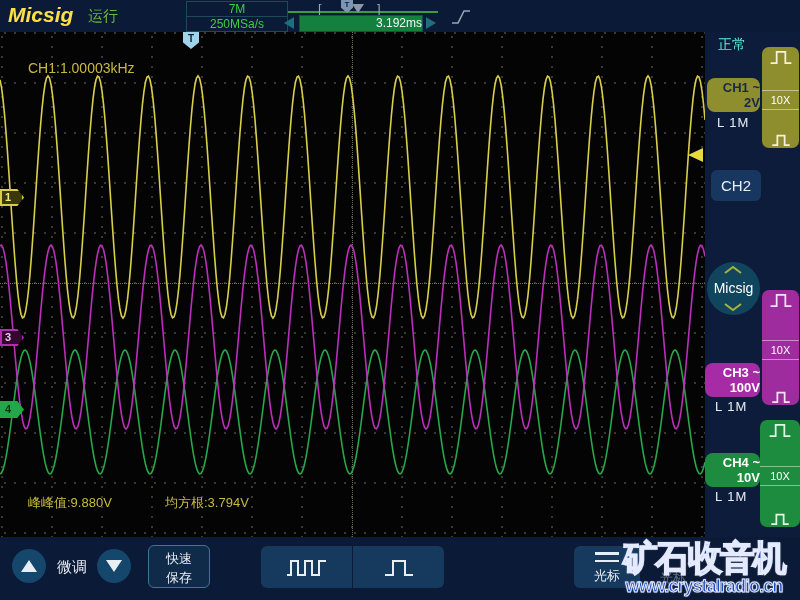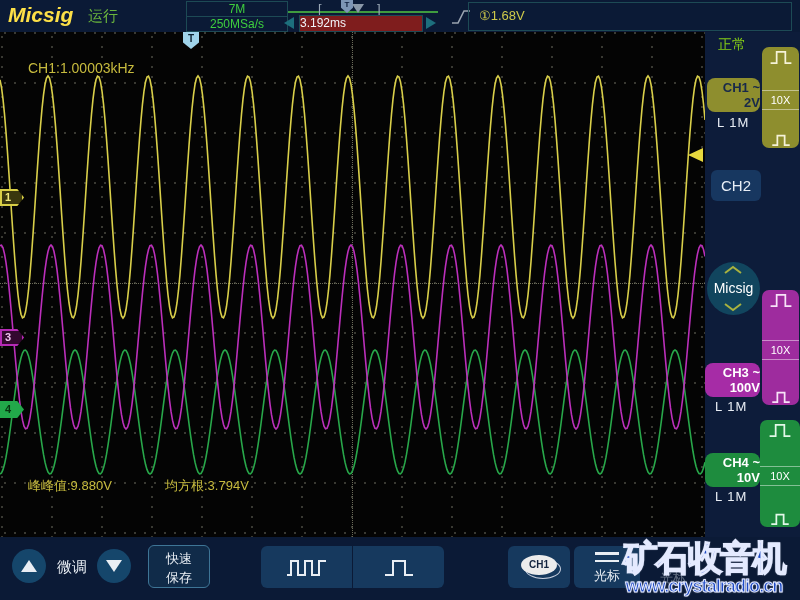--- a/index.html
+++ b/index.html
@@ -16,55 +16,55 @@
                  font-size:12px;color:#3ecf3e;}
   .samplebox div:first-child{border-bottom:1px solid #1d4a55;}
   .tl-line{position:absolute;left:288px;top:11px;width:150px;height:2px;background:#3f9b3f;}
   .tl-bracket{position:absolute;top:1px;font-size:13px;color:#9aa8b6;}
   .tl-shield{position:absolute;left:341px;top:0px;width:12px;height:13px;background:#7d95b5;
              clip-path:polygon(0 0,100% 0,100% 60%,50% 100%,0 60%);
              font-size:8px;font-weight:bold;color:#0c1c3c;text-align:center;line-height:10px;}
   .tl-tri{position:absolute;left:352px;top:4px;width:0;height:0;
           border-left:6px solid transparent;border-right:6px solid transparent;border-top:9px solid #8a98a8;}
   .timebox{position:absolute;left:299px;top:15px;width:122px;height:15px;border:1px solid #1d4a55;
-           background:#7f1d1d;color:#f2f5fa;font-size:12px;text-align:left;line-height:15px;}
+           background:#15803d;color:#f2f5fa;font-size:12px;text-align:right;line-height:15px;}
   .arrow-l{position:absolute;left:284px;top:17px;width:0;height:0;
            border-top:6px solid transparent;border-bottom:6px solid transparent;border-right:10px solid #1d6f7d;}
   .arrow-r{position:absolute;left:426px;top:17px;width:0;height:0;
            border-top:6px solid transparent;border-bottom:6px solid transparent;border-left:10px solid #1d6f7d;}
   .slopeicon{position:absolute;left:450px;top:6px;}
   .trigbox{position:absolute;left:468px;top:2px;width:322px;height:27px;border:1px solid #1d4a55;}
   .trigbox span{position:absolute;left:10px;top:5px;font-size:13px;color:#cfca4a;}
   
   #display{position:absolute;left:0;top:32px;width:705px;height:505px;background:#040404;
     background-image:
       radial-gradient(circle, rgba(210,210,185,0.26) 0.8px, transparent 1.3px),
       radial-gradient(circle, rgba(210,210,185,0.26) 0.8px, transparent 1.3px);
     background-size:10px 50px, 50px 10px;
     background-position:0px 26px, -23px 0px;}
   .centerline-h{position:absolute;left:0;top:251px;width:705px;border-top:1px dotted #6a6a58;}
   .centerline-v{position:absolute;left:352px;top:0;height:505px;border-left:1px dotted #6a6a58;}
   #wavesvg{position:absolute;left:0;top:0;}
   .freqlabel{position:absolute;left:28px;top:28px;font-size:14px;color:#c7bb3e;}
-  .meas{position:absolute;top:445px;font-size:13px;color:#c7bb3e;}
+  .meas{position:absolute;top:462px;font-size:13px;color:#c7bb3e;}
   .meas.vpp{left:28px;} .meas.rms{left:165px;}
   .tshield{position:absolute;left:183px;top:0px;width:16px;height:17px;background:#9fd3ea;
            clip-path:polygon(0 0,100% 0,100% 62%,50% 100%,0 62%);
            font-size:10px;font-weight:bold;color:#0c2030;text-align:center;line-height:13px;}
   .trigarrow{position:absolute;left:688px;top:116px;width:15px;height:14px;background:#e7d83e;
              clip-path:polygon(100% 0,100% 100%,0 50%);}
   .flag{position:absolute;left:0;width:24px;height:17px;font-size:11px;font-weight:bold;
         text-align:left;line-height:16px;padding-left:5px;box-sizing:border-box;
         clip-path:polygon(0 0,72% 0,100% 50%,72% 100%,0 100%);}
   .flag1{top:157px;background:#3a370e;box-shadow:inset 0 0 0 2px #d8ce46;color:#efe87a;}
   .flag3{top:297px;background:#33082f;box-shadow:inset 0 0 0 2px #b62ab6;color:#efc2ef;}
   .flag4{top:369px;background:#22a84a;color:#06340f;}
   
   #sidebar{position:absolute;left:705px;top:32px;width:95px;height:505px;background:#0d1c3a;}
-  .normal{position:absolute;left:13px;top:4px;font-size:14px;color:#84cc16;}
+  .normal{position:absolute;left:13px;top:4px;font-size:14px;color:#5eead4;}
   .probe{position:absolute;border-radius:7px;display:flex;flex-direction:column;align-items:center;justify-content:space-between;padding:0 0;box-sizing:border-box;}
   .probe .x10{font-size:11px;color:#fff;width:100%;text-align:center;
               border-top:1px solid rgba(255,255,255,.45);border-bottom:1px solid rgba(255,255,255,.45);padding:3px 0;}
   .probe-ch1{left:57px;top:15px;width:37px;height:101px;background:#8e8e2e;}
   .probe-ch3{left:57px;top:258px;width:37px;height:115px;background:#9e2c9e;}
   .probe-ch4{left:55px;top:388px;width:40px;height:107px;background:#1e8c3e;}
   .chbtn{position:absolute;border-radius:8px;text-align:right;font-weight:bold;font-size:13px;line-height:15px;padding-top:2px;box-sizing:border-box;}
   .ch1btn{left:2px;top:46px;width:53px;height:34px;background:#8e8e2e;color:#18294a;}
   .ch3btn{left:0px;top:331px;width:55px;height:34px;background:#a62ca6;color:#fff;}
   .ch4btn{left:0px;top:421px;width:55px;height:34px;background:#1e8c3e;color:#fff;}
@@ -125,23 +125,20 @@
     <div class="tl-shield">T</div>
     <div class="tl-tri"></div>
     <div class="arrow-l"></div>
     <div class="timebox">3.192ms</div>
     <div class="arrow-r"></div>
     <div class="slopeicon">
       <svg width="22" height="22" viewBox="0 0 22 22">
           <path d="M2 17 H8 L14 5 H20" fill="none" stroke="#9aa4b0" stroke-width="1.6"></path>
         </svg>
     </div>
-    <div class="trigbox">
-      <span>①1.68V</span>
-    </div>
   </div>
 
   <div id="display">
     <div class="centerline-h"></div>
     <div class="centerline-v"></div>
     <svg id="wavesvg" width="705" height="505" viewBox="0 0 705 505">
         <polyline points="0.0,442.0 1.5,440.9 3.0,437.6 4.5,432.3 6.0,425.2 7.5,416.4 9.0,406.4 10.5,395.4 12.0,383.9 13.5,372.2 15.0,360.8 16.5,350.1 18.0,340.5 19.5,332.2 21.0,325.7 22.5,321.0 24.0,318.5 25.5,318.1 27.0,319.9 28.5,323.9 30.0,329.8 31.5,337.6 33.0,346.8 34.5,357.2 36.0,368.4 37.5,380.0 39.0,391.6 40.5,402.8 42.0,413.2 43.5,422.4 45.0,430.2 46.5,436.1 48.0,440.1 49.5,441.9 51.0,441.5 52.5,439.0 54.0,434.3 55.5,427.8 57.0,419.5 58.5,409.9 60.0,399.2 61.5,387.8 63.0,376.1 64.5,364.6 66.0,353.6 67.5,343.6 69.0,334.8 70.5,327.7 72.0,322.4 73.5,319.1 75.0,318.0 76.5,319.1 78.0,322.4 79.5,327.7 81.0,334.8 82.5,343.6 84.0,353.6 85.5,364.6 87.0,376.1 88.5,387.8 90.0,399.2 91.5,409.9 93.0,419.5 94.5,427.8 96.0,434.3 97.5,439.0 99.0,441.5 100.5,441.9 102.0,440.1 103.5,436.1 105.0,430.2 106.5,422.4 108.0,413.2 109.5,402.8 111.0,391.6 112.5,380.0 114.0,368.4 115.5,357.2 117.0,346.8 118.5,337.6 120.0,329.8 121.5,323.9 123.0,319.9 124.5,318.1 126.0,318.5 127.5,321.0 129.0,325.7 130.5,332.2 132.0,340.5 133.5,350.1 135.0,360.8 136.5,372.2 138.0,383.9 139.5,395.4 141.0,406.4 142.5,416.4 144.0,425.2 145.5,432.3 147.0,437.6 148.5,440.9 150.0,442.0 151.5,440.9 153.0,437.6 154.5,432.3 156.0,425.2 157.5,416.4 159.0,406.4 160.5,395.4 162.0,383.9 163.5,372.2 165.0,360.8 166.5,350.1 168.0,340.5 169.5,332.2 171.0,325.7 172.5,321.0 174.0,318.5 175.5,318.1 177.0,319.9 178.5,323.9 180.0,329.8 181.5,337.6 183.0,346.8 184.5,357.2 186.0,368.4 187.5,380.0 189.0,391.6 190.5,402.8 192.0,413.2 193.5,422.4 195.0,430.2 196.5,436.1 198.0,440.1 199.5,441.9 201.0,441.5 202.5,439.0 204.0,434.3 205.5,427.8 207.0,419.5 208.5,409.9 210.0,399.2 211.5,387.8 213.0,376.1 214.5,364.6 216.0,353.6 217.5,343.6 219.0,334.8 220.5,327.7 222.0,322.4 223.5,319.1 225.0,318.0 226.5,319.1 228.0,322.4 229.5,327.7 231.0,334.8 232.5,343.6 234.0,353.6 235.5,364.6 237.0,376.1 238.5,387.8 240.0,399.2 241.5,409.9 243.0,419.5 244.5,427.8 246.0,434.3 247.5,439.0 249.0,441.5 250.5,441.9 252.0,440.1 253.5,436.1 255.0,430.2 256.5,422.4 258.0,413.2 259.5,402.8 261.0,391.6 262.5,380.0 264.0,368.4 265.5,357.2 267.0,346.8 268.5,337.6 270.0,329.8 271.5,323.9 273.0,319.9 274.5,318.1 276.0,318.5 277.5,321.0 279.0,325.7 280.5,332.2 282.0,340.5 283.5,350.1 285.0,360.8 286.5,372.2 288.0,383.9 289.5,395.4 291.0,406.4 292.5,416.4 294.0,425.2 295.5,432.3 297.0,437.6 298.5,440.9 300.0,442.0 301.5,440.9 303.0,437.6 304.5,432.3 306.0,425.2 307.5,416.4 309.0,406.4 310.5,395.4 312.0,383.9 313.5,372.2 315.0,360.8 316.5,350.1 318.0,340.5 319.5,332.2 321.0,325.7 322.5,321.0 324.0,318.5 325.5,318.1 327.0,319.9 328.5,323.9 330.0,329.8 331.5,337.6 333.0,346.8 334.5,357.2 336.0,368.4 337.5,380.0 339.0,391.6 340.5,402.8 342.0,413.2 343.5,422.4 345.0,430.2 346.5,436.1 348.0,440.1 349.5,441.9 351.0,441.5 352.5,439.0 354.0,434.3 355.5,427.8 357.0,419.5 358.5,409.9 360.0,399.2 361.5,387.8 363.0,376.1 364.5,364.6 366.0,353.6 367.5,343.6 369.0,334.8 370.5,327.7 372.0,322.4 373.5,319.1 375.0,318.0 376.5,319.1 378.0,322.4 379.5,327.7 381.0,334.8 382.5,343.6 384.0,353.6 385.5,364.6 387.0,376.1 388.5,387.8 390.0,399.2 391.5,409.9 393.0,419.5 394.5,427.8 396.0,434.3 397.5,439.0 399.0,441.5 400.5,441.9 402.0,440.1 403.5,436.1 405.0,430.2 406.5,422.4 408.0,413.2 409.5,402.8 411.0,391.6 412.5,380.0 414.0,368.4 415.5,357.2 417.0,346.8 418.5,337.6 420.0,329.8 421.5,323.9 423.0,319.9 424.5,318.1 426.0,318.5 427.5,321.0 429.0,325.7 430.5,332.2 432.0,340.5 433.5,350.1 435.0,360.8 436.5,372.2 438.0,383.9 439.5,395.4 441.0,406.4 442.5,416.4 444.0,425.2 445.5,432.3 447.0,437.6 448.5,440.9 450.0,442.0 451.5,440.9 453.0,437.6 454.5,432.3 456.0,425.2 457.5,416.4 459.0,406.4 460.5,395.4 462.0,383.9 463.5,372.2 465.0,360.8 466.5,350.1 468.0,340.5 469.5,332.2 471.0,325.7 472.5,321.0 474.0,318.5 475.5,318.1 477.0,319.9 478.5,323.9 480.0,329.8 481.5,337.6 483.0,346.8 484.5,357.2 486.0,368.4 487.5,380.0 489.0,391.6 490.5,402.8 492.0,413.2 493.5,422.4 495.0,430.2 496.5,436.1 498.0,440.1 499.5,441.9 501.0,441.5 502.5,439.0 504.0,434.3 505.5,427.8 507.0,419.5 508.5,409.9 510.0,399.2 511.5,387.8 513.0,376.1 514.5,364.6 516.0,353.6 517.5,343.6 519.0,334.8 520.5,327.7 522.0,322.4 523.5,319.1 525.0,318.0 526.5,319.1 528.0,322.4 529.5,327.7 531.0,334.8 532.5,343.6 534.0,353.6 535.5,364.6 537.0,376.1 538.5,387.8 540.0,399.2 541.5,409.9 543.0,419.5 544.5,427.8 546.0,434.3 547.5,439.0 549.0,441.5 550.5,441.9 552.0,440.1 553.5,436.1 555.0,430.2 556.5,422.4 558.0,413.2 559.5,402.8 561.0,391.6 562.5,380.0 564.0,368.4 565.5,357.2 567.0,346.8 568.5,337.6 570.0,329.8 571.5,323.9 573.0,319.9 574.5,318.1 576.0,318.5 577.5,321.0 579.0,325.7 580.5,332.2 582.0,340.5 583.5,350.1 585.0,360.8 586.5,372.2 588.0,383.9 589.5,395.4 591.0,406.4 592.5,416.4 594.0,425.2 595.5,432.3 597.0,437.6 598.5,440.9 600.0,442.0 601.5,440.9 603.0,437.6 604.5,432.3 606.0,425.2 607.5,416.4 609.0,406.4 610.5,395.4 612.0,383.9 613.5,372.2 615.0,360.8 616.5,350.1 618.0,340.5 619.5,332.2 621.0,325.7 622.5,321.0 624.0,318.5 625.5,318.1 627.0,319.9 628.5,323.9 630.0,329.8 631.5,337.6 633.0,346.8 634.5,357.2 636.0,368.4 637.5,380.0 639.0,391.6 640.5,402.8 642.0,413.2 643.5,422.4 645.0,430.2 646.5,436.1 648.0,440.1 649.5,441.9 651.0,441.5 652.5,439.0 654.0,434.3 655.5,427.8 657.0,419.5 658.5,409.9 660.0,399.2 661.5,387.8 663.0,376.1 664.5,364.6 666.0,353.6 667.5,343.6 669.0,334.8 670.5,327.7 672.0,322.4 673.5,319.1 675.0,318.0 676.5,319.1 678.0,322.4 679.5,327.7 681.0,334.8 682.5,343.6 684.0,353.6 685.5,364.6 687.0,376.1 688.5,387.8 690.0,399.2 691.5,409.9 693.0,419.5 694.5,427.8 696.0,434.3 697.5,439.0 699.0,441.5 700.5,441.9 702.0,440.1 703.5,436.1 705.0,430.2" fill="none" stroke="#28a74a" stroke-width="1.6"></polyline>
         <polyline points="0.0,213.7 1.5,213.2 3.0,215.9 4.5,221.8 6.0,230.6 7.5,242.0 9.0,255.7 10.5,271.1 12.0,287.8 13.5,305.0 15.0,322.2 16.5,338.9 18.0,354.3 19.5,368.0 21.0,379.4 22.5,388.2 24.0,394.1 25.5,396.8 27.0,396.3 28.5,392.5 30.0,385.6 31.5,375.9 33.0,363.6 34.5,349.3 36.0,333.4 37.5,316.5 39.0,299.2 40.5,282.1 42.0,265.8 43.5,250.9 45.0,237.9 46.5,227.3 48.0,219.5 49.5,214.6 51.0,213.0 52.5,214.6 54.0,219.5 55.5,227.3 57.0,237.9 58.5,250.9 60.0,265.8 61.5,282.1 63.0,299.2 64.5,316.5 66.0,333.4 67.5,349.3 69.0,363.6 70.5,375.9 72.0,385.6 73.5,392.5 75.0,396.3 76.5,396.8 78.0,394.1 79.5,388.2 81.0,379.4 82.5,368.0 84.0,354.3 85.5,338.9 87.0,322.2 88.5,305.0 90.0,287.8 91.5,271.1 93.0,255.7 94.5,242.0 96.0,230.6 97.5,221.8 99.0,215.9 100.5,213.2 102.0,213.7 103.5,217.5 105.0,224.4 106.5,234.1 108.0,246.4 109.5,260.7 111.0,276.6 112.5,293.5 114.0,310.8 115.5,327.9 117.0,344.2 118.5,359.1 120.0,372.1 121.5,382.7 123.0,390.5 124.5,395.4 126.0,397.0 127.5,395.4 129.0,390.5 130.5,382.7 132.0,372.1 133.5,359.1 135.0,344.2 136.5,327.9 138.0,310.8 139.5,293.5 141.0,276.6 142.5,260.7 144.0,246.4 145.5,234.1 147.0,224.4 148.5,217.5 150.0,213.7 151.5,213.2 153.0,215.9 154.5,221.8 156.0,230.6 157.5,242.0 159.0,255.7 160.5,271.1 162.0,287.8 163.5,305.0 165.0,322.2 166.5,338.9 168.0,354.3 169.5,368.0 171.0,379.4 172.5,388.2 174.0,394.1 175.5,396.8 177.0,396.3 178.5,392.5 180.0,385.6 181.5,375.9 183.0,363.6 184.5,349.3 186.0,333.4 187.5,316.5 189.0,299.2 190.5,282.1 192.0,265.8 193.5,250.9 195.0,237.9 196.5,227.3 198.0,219.5 199.5,214.6 201.0,213.0 202.5,214.6 204.0,219.5 205.5,227.3 207.0,237.9 208.5,250.9 210.0,265.8 211.5,282.1 213.0,299.2 214.5,316.5 216.0,333.4 217.5,349.3 219.0,363.6 220.5,375.9 222.0,385.6 223.5,392.5 225.0,396.3 226.5,396.8 228.0,394.1 229.5,388.2 231.0,379.4 232.5,368.0 234.0,354.3 235.5,338.9 237.0,322.2 238.5,305.0 240.0,287.8 241.5,271.1 243.0,255.7 244.5,242.0 246.0,230.6 247.5,221.8 249.0,215.9 250.5,213.2 252.0,213.7 253.5,217.5 255.0,224.4 256.5,234.1 258.0,246.4 259.5,260.7 261.0,276.6 262.5,293.5 264.0,310.8 265.5,327.9 267.0,344.2 268.5,359.1 270.0,372.1 271.5,382.7 273.0,390.5 274.5,395.4 276.0,397.0 277.5,395.4 279.0,390.5 280.5,382.7 282.0,372.1 283.5,359.1 285.0,344.2 286.5,327.9 288.0,310.8 289.5,293.5 291.0,276.6 292.5,260.7 294.0,246.4 295.5,234.1 297.0,224.4 298.5,217.5 300.0,213.7 301.5,213.2 303.0,215.9 304.5,221.8 306.0,230.6 307.5,242.0 309.0,255.7 310.5,271.1 312.0,287.8 313.5,305.0 315.0,322.2 316.5,338.9 318.0,354.3 319.5,368.0 321.0,379.4 322.5,388.2 324.0,394.1 325.5,396.8 327.0,396.3 328.5,392.5 330.0,385.6 331.5,375.9 333.0,363.6 334.5,349.3 336.0,333.4 337.5,316.5 339.0,299.2 340.5,282.1 342.0,265.8 343.5,250.9 345.0,237.9 346.5,227.3 348.0,219.5 349.5,214.6 351.0,213.0 352.5,214.6 354.0,219.5 355.5,227.3 357.0,237.9 358.5,250.9 360.0,265.8 361.5,282.1 363.0,299.2 364.5,316.5 366.0,333.4 367.5,349.3 369.0,363.6 370.5,375.9 372.0,385.6 373.5,392.5 375.0,396.3 376.5,396.8 378.0,394.1 379.5,388.2 381.0,379.4 382.5,368.0 384.0,354.3 385.5,338.9 387.0,322.2 388.5,305.0 390.0,287.8 391.5,271.1 393.0,255.7 394.5,242.0 396.0,230.6 397.5,221.8 399.0,215.9 400.5,213.2 402.0,213.7 403.5,217.5 405.0,224.4 406.5,234.1 408.0,246.4 409.5,260.7 411.0,276.6 412.5,293.5 414.0,310.8 415.5,327.9 417.0,344.2 418.5,359.1 420.0,372.1 421.5,382.7 423.0,390.5 424.5,395.4 426.0,397.0 427.5,395.4 429.0,390.5 430.5,382.7 432.0,372.1 433.5,359.1 435.0,344.2 436.5,327.9 438.0,310.8 439.5,293.5 441.0,276.6 442.5,260.7 444.0,246.4 445.5,234.1 447.0,224.4 448.5,217.5 450.0,213.7 451.5,213.2 453.0,215.9 454.5,221.8 456.0,230.6 457.5,242.0 459.0,255.7 460.5,271.1 462.0,287.8 463.5,305.0 465.0,322.2 466.5,338.9 468.0,354.3 469.5,368.0 471.0,379.4 472.5,388.2 474.0,394.1 475.5,396.8 477.0,396.3 478.5,392.5 480.0,385.6 481.5,375.9 483.0,363.6 484.5,349.3 486.0,333.4 487.5,316.5 489.0,299.2 490.5,282.1 492.0,265.8 493.5,250.9 495.0,237.9 496.5,227.3 498.0,219.5 499.5,214.6 501.0,213.0 502.5,214.6 504.0,219.5 505.5,227.3 507.0,237.9 508.5,250.9 510.0,265.8 511.5,282.1 513.0,299.2 514.5,316.5 516.0,333.4 517.5,349.3 519.0,363.6 520.5,375.9 522.0,385.6 523.5,392.5 525.0,396.3 526.5,396.8 528.0,394.1 529.5,388.2 531.0,379.4 532.5,368.0 534.0,354.3 535.5,338.9 537.0,322.2 538.5,305.0 540.0,287.8 541.5,271.1 543.0,255.7 544.5,242.0 546.0,230.6 547.5,221.8 549.0,215.9 550.5,213.2 552.0,213.7 553.5,217.5 555.0,224.4 556.5,234.1 558.0,246.4 559.5,260.7 561.0,276.6 562.5,293.5 564.0,310.8 565.5,327.9 567.0,344.2 568.5,359.1 570.0,372.1 571.5,382.7 573.0,390.5 574.5,395.4 576.0,397.0 577.5,395.4 579.0,390.5 580.5,382.7 582.0,372.1 583.5,359.1 585.0,344.2 586.5,327.9 588.0,310.8 589.5,293.5 591.0,276.6 592.5,260.7 594.0,246.4 595.5,234.1 597.0,224.4 598.5,217.5 600.0,213.7 601.5,213.2 603.0,215.9 604.5,221.8 606.0,230.6 607.5,242.0 609.0,255.7 610.5,271.1 612.0,287.8 613.5,305.0 615.0,322.2 616.5,338.9 618.0,354.3 619.5,368.0 621.0,379.4 622.5,388.2 624.0,394.1 625.5,396.8 627.0,396.3 628.5,392.5 630.0,385.6 631.5,375.9 633.0,363.6 634.5,349.3 636.0,333.4 637.5,316.5 639.0,299.2 640.5,282.1 642.0,265.8 643.5,250.9 645.0,237.9 646.5,227.3 648.0,219.5 649.5,214.6 651.0,213.0 652.5,214.6 654.0,219.5 655.5,227.3 657.0,237.9 658.5,250.9 660.0,265.8 661.5,282.1 663.0,299.2 664.5,316.5 666.0,333.4 667.5,349.3 669.0,363.6 670.5,375.9 672.0,385.6 673.5,392.5 675.0,396.3 676.5,396.8 678.0,394.1 679.5,388.2 681.0,379.4 682.5,368.0 684.0,354.3 685.5,338.9 687.0,322.2 688.5,305.0 690.0,287.8 691.5,271.1 693.0,255.7 694.5,242.0 696.0,230.6 697.5,221.8 699.0,215.9 700.5,213.2 702.0,213.7 703.5,217.5 705.0,224.4" fill="none" stroke="#bb2fbb" stroke-width="1.6"></polyline>
         <polyline points="0.0,47.8 1.5,55.5 3.0,67.1 4.5,82.2 6.0,100.2 7.5,120.5 9.0,142.3 10.5,165.0 12.0,187.7 13.5,209.5 15.0,229.8 16.5,247.8 18.0,262.9 19.5,274.5 21.0,282.2 22.5,285.8 24.0,285.0 25.5,280.1 27.0,271.0 28.5,258.2 30.0,242.1 31.5,223.3 33.0,202.4 34.5,180.2 36.0,157.4 37.5,134.9 39.0,113.5 40.5,93.9 42.0,76.8 43.5,62.8 45.0,52.5 46.5,46.1 48.0,44.0 49.5,46.1 51.0,52.5 52.5,62.8 54.0,76.8 55.5,93.9 57.0,113.5 58.5,134.9 60.0,157.4 61.5,180.2 63.0,202.4 64.5,223.3 66.0,242.1 67.5,258.2 69.0,271.0 70.5,280.1 72.0,285.0 73.5,285.8 75.0,282.2 76.5,274.5 78.0,262.9 79.5,247.8 81.0,229.8 82.5,209.5 84.0,187.7 85.5,165.0 87.0,142.3 88.5,120.5 90.0,100.2 91.5,82.2 93.0,67.1 94.5,55.5 96.0,47.8 97.5,44.2 99.0,45.0 100.5,49.9 102.0,59.0 103.5,71.8 105.0,87.9 106.5,106.7 108.0,127.6 109.5,149.8 111.0,172.6 112.5,195.1 114.0,216.5 115.5,236.1 117.0,253.2 118.5,267.2 120.0,277.5 121.5,283.9 123.0,286.0 124.5,283.9 126.0,277.5 127.5,267.2 129.0,253.2 130.5,236.1 132.0,216.5 133.5,195.1 135.0,172.6 136.5,149.8 138.0,127.6 139.5,106.7 141.0,87.9 142.5,71.8 144.0,59.0 145.5,49.9 147.0,45.0 148.5,44.2 150.0,47.8 151.5,55.5 153.0,67.1 154.5,82.2 156.0,100.2 157.5,120.5 159.0,142.3 160.5,165.0 162.0,187.7 163.5,209.5 165.0,229.8 166.5,247.8 168.0,262.9 169.5,274.5 171.0,282.2 172.5,285.8 174.0,285.0 175.5,280.1 177.0,271.0 178.5,258.2 180.0,242.1 181.5,223.3 183.0,202.4 184.5,180.2 186.0,157.4 187.5,134.9 189.0,113.5 190.5,93.9 192.0,76.8 193.5,62.8 195.0,52.5 196.5,46.1 198.0,44.0 199.5,46.1 201.0,52.5 202.5,62.8 204.0,76.8 205.5,93.9 207.0,113.5 208.5,134.9 210.0,157.4 211.5,180.2 213.0,202.4 214.5,223.3 216.0,242.1 217.5,258.2 219.0,271.0 220.5,280.1 222.0,285.0 223.5,285.8 225.0,282.2 226.5,274.5 228.0,262.9 229.5,247.8 231.0,229.8 232.5,209.5 234.0,187.7 235.5,165.0 237.0,142.3 238.5,120.5 240.0,100.2 241.5,82.2 243.0,67.1 244.5,55.5 246.0,47.8 247.5,44.2 249.0,45.0 250.5,49.9 252.0,59.0 253.5,71.8 255.0,87.9 256.5,106.7 258.0,127.6 259.5,149.8 261.0,172.6 262.5,195.1 264.0,216.5 265.5,236.1 267.0,253.2 268.5,267.2 270.0,277.5 271.5,283.9 273.0,286.0 274.5,283.9 276.0,277.5 277.5,267.2 279.0,253.2 280.5,236.1 282.0,216.5 283.5,195.1 285.0,172.6 286.5,149.8 288.0,127.6 289.5,106.7 291.0,87.9 292.5,71.8 294.0,59.0 295.5,49.9 297.0,45.0 298.5,44.2 300.0,47.8 301.5,55.5 303.0,67.1 304.5,82.2 306.0,100.2 307.5,120.5 309.0,142.3 310.5,165.0 312.0,187.7 313.5,209.5 315.0,229.8 316.5,247.8 318.0,262.9 319.5,274.5 321.0,282.2 322.5,285.8 324.0,285.0 325.5,280.1 327.0,271.0 328.5,258.2 330.0,242.1 331.5,223.3 333.0,202.4 334.5,180.2 336.0,157.4 337.5,134.9 339.0,113.5 340.5,93.9 342.0,76.8 343.5,62.8 345.0,52.5 346.5,46.1 348.0,44.0 349.5,46.1 351.0,52.5 352.5,62.8 354.0,76.8 355.5,93.9 357.0,113.5 358.5,134.9 360.0,157.4 361.5,180.2 363.0,202.4 364.5,223.3 366.0,242.1 367.5,258.2 369.0,271.0 370.5,280.1 372.0,285.0 373.5,285.8 375.0,282.2 376.5,274.5 378.0,262.9 379.5,247.8 381.0,229.8 382.5,209.5 384.0,187.7 385.5,165.0 387.0,142.3 388.5,120.5 390.0,100.2 391.5,82.2 393.0,67.1 394.5,55.5 396.0,47.8 397.5,44.2 399.0,45.0 400.5,49.9 402.0,59.0 403.5,71.8 405.0,87.9 406.5,106.7 408.0,127.6 409.5,149.8 411.0,172.6 412.5,195.1 414.0,216.5 415.5,236.1 417.0,253.2 418.5,267.2 420.0,277.5 421.5,283.9 423.0,286.0 424.5,283.9 426.0,277.5 427.5,267.2 429.0,253.2 430.5,236.1 432.0,216.5 433.5,195.1 435.0,172.6 436.5,149.8 438.0,127.6 439.5,106.7 441.0,87.9 442.5,71.8 444.0,59.0 445.5,49.9 447.0,45.0 448.5,44.2 450.0,47.8 451.5,55.5 453.0,67.1 454.5,82.2 456.0,100.2 457.5,120.5 459.0,142.3 460.5,165.0 462.0,187.7 463.5,209.5 465.0,229.8 466.5,247.8 468.0,262.9 469.5,274.5 471.0,282.2 472.5,285.8 474.0,285.0 475.5,280.1 477.0,271.0 478.5,258.2 480.0,242.1 481.5,223.3 483.0,202.4 484.5,180.2 486.0,157.4 487.5,134.9 489.0,113.5 490.5,93.9 492.0,76.8 493.5,62.8 495.0,52.5 496.5,46.1 498.0,44.0 499.5,46.1 501.0,52.5 502.5,62.8 504.0,76.8 505.5,93.9 507.0,113.5 508.5,134.9 510.0,157.4 511.5,180.2 513.0,202.4 514.5,223.3 516.0,242.1 517.5,258.2 519.0,271.0 520.5,280.1 522.0,285.0 523.5,285.8 525.0,282.2 526.5,274.5 528.0,262.9 529.5,247.8 531.0,229.8 532.5,209.5 534.0,187.7 535.5,165.0 537.0,142.3 538.5,120.5 540.0,100.2 541.5,82.2 543.0,67.1 544.5,55.5 546.0,47.8 547.5,44.2 549.0,45.0 550.5,49.9 552.0,59.0 553.5,71.8 555.0,87.9 556.5,106.7 558.0,127.6 559.5,149.8 561.0,172.6 562.5,195.1 564.0,216.5 565.5,236.1 567.0,253.2 568.5,267.2 570.0,277.5 571.5,283.9 573.0,286.0 574.5,283.9 576.0,277.5 577.5,267.2 579.0,253.2 580.5,236.1 582.0,216.5 583.5,195.1 585.0,172.6 586.5,149.8 588.0,127.6 589.5,106.7 591.0,87.9 592.5,71.8 594.0,59.0 595.5,49.9 597.0,45.0 598.5,44.2 600.0,47.8 601.5,55.5 603.0,67.1 604.5,82.2 606.0,100.2 607.5,120.5 609.0,142.3 610.5,165.0 612.0,187.7 613.5,209.5 615.0,229.8 616.5,247.8 618.0,262.9 619.5,274.5 621.0,282.2 622.5,285.8 624.0,285.0 625.5,280.1 627.0,271.0 628.5,258.2 630.0,242.1 631.5,223.3 633.0,202.4 634.5,180.2 636.0,157.4 637.5,134.9 639.0,113.5 640.5,93.9 642.0,76.8 643.5,62.8 645.0,52.5 646.5,46.1 648.0,44.0 649.5,46.1 651.0,52.5 652.5,62.8 654.0,76.8 655.5,93.9 657.0,113.5 658.5,134.9 660.0,157.4 661.5,180.2 663.0,202.4 664.5,223.3 666.0,242.1 667.5,258.2 669.0,271.0 670.5,280.1 672.0,285.0 673.5,285.8 675.0,282.2 676.5,274.5 678.0,262.9 679.5,247.8 681.0,229.8 682.5,209.5 684.0,187.7 685.5,165.0 687.0,142.3 688.5,120.5 690.0,100.2 691.5,82.2 693.0,67.1 694.5,55.5 696.0,47.8 697.5,44.2 699.0,45.0 700.5,49.9 702.0,59.0 703.5,71.8 705.0,87.9" fill="none" stroke="#d9cf4a" stroke-width="1.6"></polyline>
       </svg>
@@ -233,24 +230,20 @@
             <path d="M2 20 H6 V6 H13 V20 H20 V6 H27 V20 H34 V6 H41" fill="none" stroke="#e9eef4" stroke-width="2"></path>
           </svg>
       </div>
       <div class="cell">
         <svg width="34" height="24" viewBox="0 0 34 24">
             <path d="M3 20 H11 V6 H23 V20 H31" fill="none" stroke="#e9eef4" stroke-width="2"></path>
           </svg>
       </div>
     </div>
 
-    <div class="src">
-      <div class="oval-sh"></div>
-      <div class="oval">CH1</div>
-    </div>
 
     <div class="cursorbtn">
       <div class="bars">
           <div></div>
           <div></div>
         </div>
       <span>光标</span>
     </div>
     <div class="ghostcursor">光标</div>
   </div>

